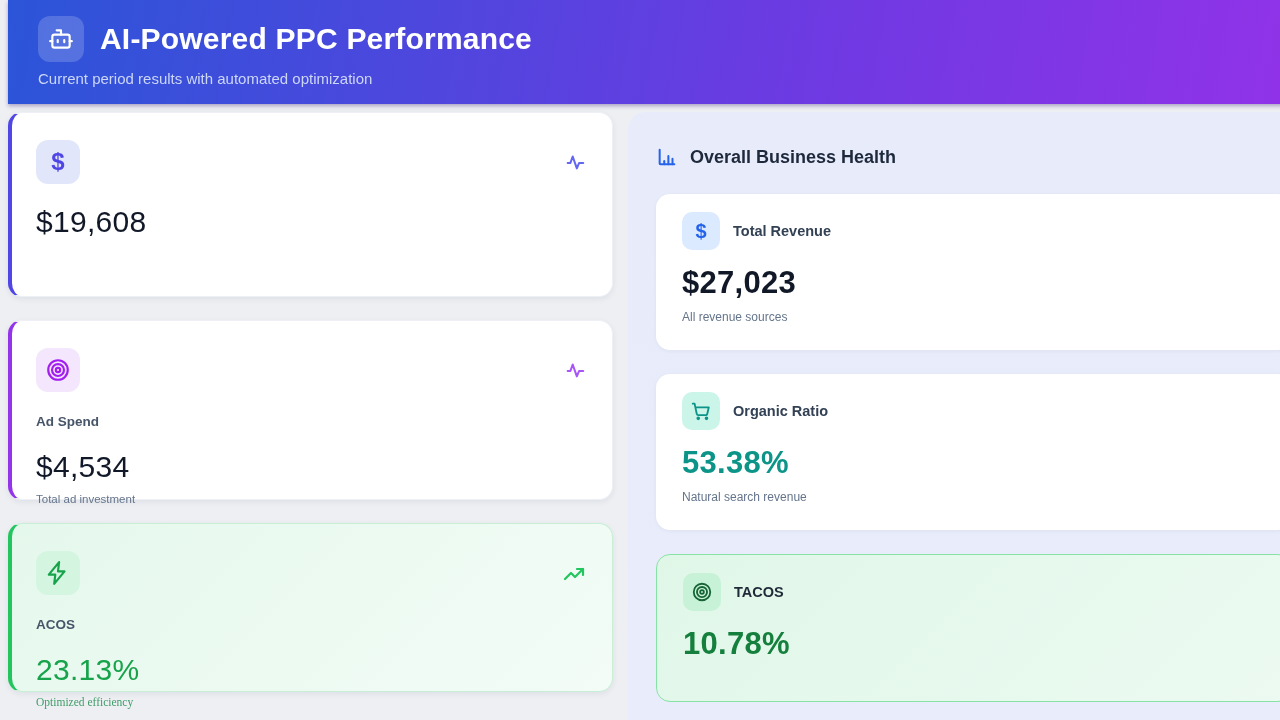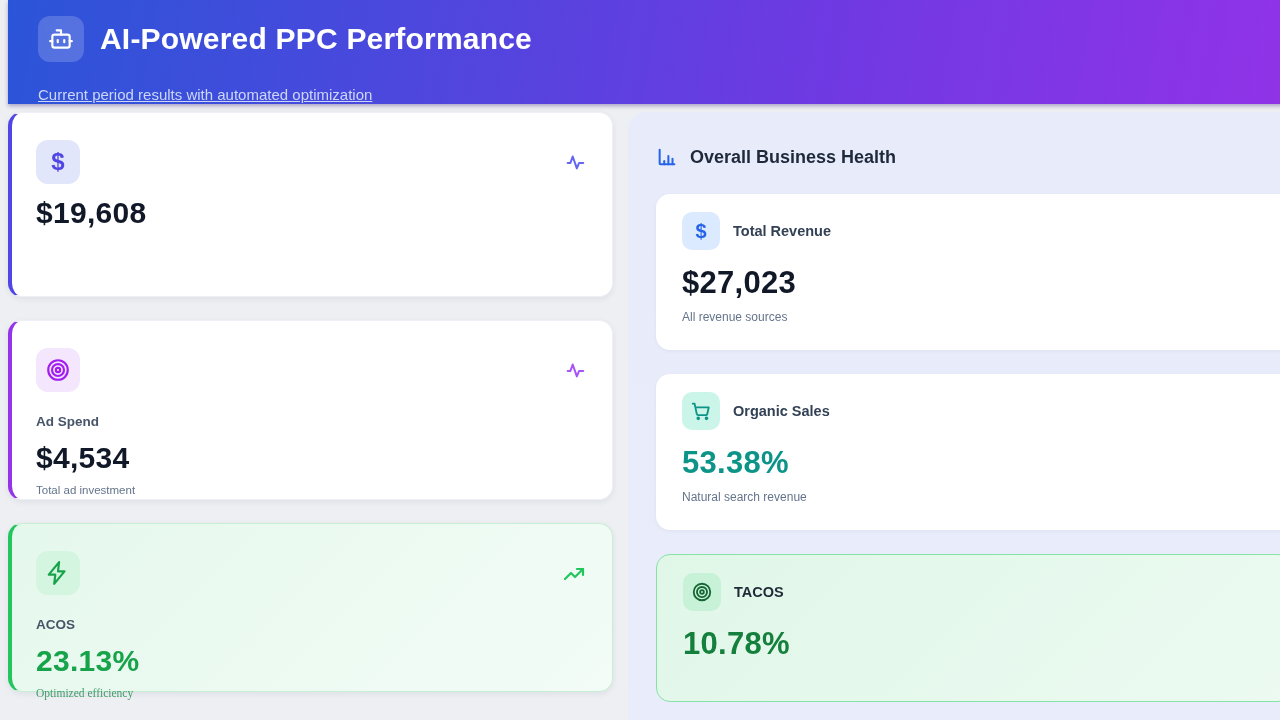--- a/index.html
+++ b/index.html
@@ -7,37 +7,37 @@
   body { font-family:"Liberation Sans", sans-serif; background:#edeff3; position:relative; }
 
   
   .hero { position:absolute; left:8px; top:0; width:1280px; height:104px;
           background:linear-gradient(100deg,#2b55d8 0%,#6d3ae2 62%,#9133e8 100%);
           padding:16px 28px 0 30px; box-shadow:0 2px 4px rgba(49,21,112,.35); }
   .hero-row { display:flex; align-items:center; gap:16px; }
   .hero-icon-tile { width:46px; height:46px; border-radius:12px; background:rgba(255,255,255,.18);
           display:flex; align-items:center; justify-content:center; flex:0 0 auto; }
   .hero-title { color:#ffffff; font-size:30px; font-weight:bold; letter-spacing:.2px; }
-  .hero-sub { color:#ccd6f6; font-size:15px; margin-top:24px;text-decoration:underline; }
+  .hero-sub { color:#ccd6f6; font-size:15px; margin-top:8px; }
 
   
   .left-col { position:absolute; left:8px; top:112px; width:605px; display:flex; flex-direction:column; gap:23px; }
   .metric-card { position:relative; background:#ffffff; border-radius:14px; padding:27px 24px 0 24px;
           box-shadow:0 2px 6px rgba(15,23,42,.07); border:1px solid #eef0f6; }
   .metric-card.indigo { border-left:4px solid #4f46e5; height:185px; }
   .metric-card.purple { border-left:4px solid #9333ea; height:180px; }
   .metric-card.green  { border-left:4px solid #22c55e; height:169px; border-color:#c8eed6; border-left-color:#22c55e;
           background:linear-gradient(135deg,#e5f8ec 0%,#f3fcf7 100%); }
   .tile { width:44px; height:44px; border-radius:12px; display:flex; align-items:center; justify-content:center; }
   .tile.indigo { background:#e2e6fb; color:#4f46e5; }
   .tile.purple { background:#f3e6fd; color:#a21df0; }
   .tile.greenlt{ background:#d4f5e0; color:#16a34a; }
   .dollar-glyph { font-size:24px; font-weight:bold; line-height:1; }
   .metric-label { margin-top:22px; font-size:13.5px; font-weight:bold; color:#475569; }
-  .metric-value { margin-top:12px; font-size:30px; font-weight:bold; color:#111827; letter-spacing:.3px; }
+  .metric-value { margin-top:21px; font-size:30px; font-weight:normal; color:#111827; letter-spacing:.3px; }
   .metric-value.green { color:#16a34a; }
   .metric-desc { margin-top:9px; font-size:11.5px; color:#64748b; }
   .metric-desc.green { color:#3f9d68;font-family:Liberation Serif, serif; }
   .trend { position:absolute; top:38px; right:26px; }
 
   
   .panel { position:absolute; left:628px; top:112px; width:692px; height:620px;
           background:linear-gradient(180deg,#e8ecfa 0%,#e9ecfa 100%);
           border-top-left-radius:18px; padding:34px 28px 0 28px; }
   .panel-title-row { display:flex; align-items:center; gap:12px; }
@@ -168,21 +168,21 @@
     <div class="hc-head">
       <div class="hc-tile teal">
         <span>
           <svg width="22" height="22" viewBox="0 0 24 24" fill="none" stroke="#0d9488" stroke-width="2" stroke-linecap="round" stroke-linejoin="round">
             <circle cx="9" cy="20" r="1"></circle>
               <circle cx="18" cy="20" r="1"></circle>
             <path d="M3 4h2l2.4 11.2a1.6 1.6 0 0 0 1.6 1.3h8.2a1.6 1.6 0 0 0 1.6-1.25L20.5 8H6"></path>
           </svg>
         </span>
       </div>
-      <span class="hc-label">Organic Sales</span>
+      <span class="hc-label">Organic Ratio</span>
     </div>
     <div class="hc-value teal">53.38%</div>
     <div class="hc-desc">Natural search revenue</div>
   </div>
 
   <div class="health-card tacos">
     <div class="hc-head">
       <div class="hc-tile dgreen">
         <span>
           <svg width="22" height="22" viewBox="0 0 24 24" fill="none" stroke="#166534" stroke-width="2" stroke-linecap="round" stroke-linejoin="round">

